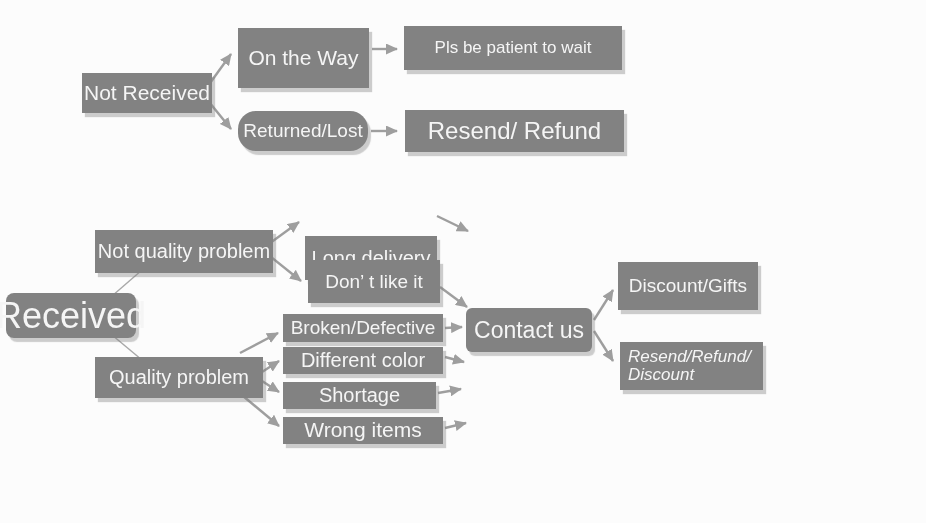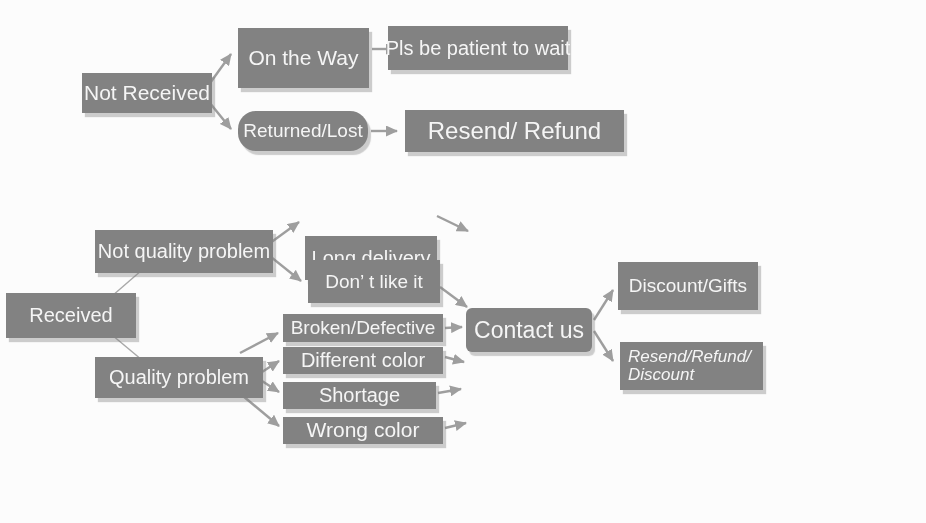--- a/index.html
+++ b/index.html
@@ -20,24 +20,24 @@
     position:absolute;background:var(--box-fill);color:var(--box-text);
     display:flex;align-items:center;justify-content:center;
     box-shadow:3px 4px 1px rgba(125,125,125,0.38);
     white-space:nowrap;line-height:1.05;
   }
   .edge{stroke:var(--arrow);stroke-width:2.4;fill:none;}
   .edge-thin{stroke:var(--thin-line);stroke-width:1.4;fill:none;}
 
   #n-not-received   {left:82px;  top:73px;  width:130px; height:40px; font-size:21px;}
   #n-on-the-way     {left:238px; top:28px;  width:131px; height:60px; font-size:21px;}
-  #n-pls-wait       {left:388px; top:26px;  width:180px; height:44px; font-size:20px;}
+  #n-pls-wait       {left:404px; top:26px;  width:218px; height:44px; font-size:17px;}
   #n-returned-lost  {left:238px; top:111px; width:130px; height:40px; font-size:19px;border-radius:18px;}
   #n-resend-refund  {left:405px; top:110px; width:219px; height:42px; font-size:24px;}
-  #n-received       {left:6px;   top:293px; width:130px; height:45px; font-size:20px;}
+  #n-received       {left:6px;   top:293px; width:130px; height:45px; font-size:36px;border-radius:8px;}
   #n-not-quality    {left:95px;  top:230px; width:178px; height:43px; font-size:20px;}
   #n-long-delivery  {left:305px; top:192px; width:132px; height:44px; font-size:20px;margin-top:44px;}
   #n-dont-like      {left:308px; top:260px; width:132px; height:43px; font-size:19px;}
   #n-quality        {left:95px;  top:357px; width:168px; height:41px; font-size:20px;}
   #n-broken         {left:283px; top:314px; width:160px; height:28px; font-size:19px;}
   #n-diff-color     {left:283px; top:347px; width:160px; height:27px; font-size:20px;}
   #n-shortage       {left:283px; top:382px; width:153px; height:27px; font-size:20px;}
   #n-wrong-items    {left:283px; top:417px; width:160px; height:27px; font-size:21px;}
   #n-contact-us     {left:466px; top:308px; width:126px; height:44px; font-size:23px;border-radius:6px;}
   #n-discount-gifts {left:618px; top:262px; width:140px; height:48px; font-size:19px;}
@@ -85,21 +85,21 @@
   <div class="node" id="n-returned-lost">Returned/Lost</div>
   <div class="node" id="n-resend-refund">Resend/ Refund</div>
   <div class="node" id="n-received">Received</div>
   <div class="node" id="n-not-quality">Not quality problem</div>
   <div class="node" id="n-long-delivery">Long delivery</div>
   <div class="node" id="n-dont-like">Don’ t like it</div>
   <div class="node" id="n-quality">Quality problem</div>
   <div class="node" id="n-broken">Broken/Defective</div>
   <div class="node" id="n-diff-color">Different color</div>
   <div class="node" id="n-shortage">Shortage</div>
-  <div class="node" id="n-wrong-items">Wrong color</div>
+  <div class="node" id="n-wrong-items">Wrong items</div>
   <div class="node" id="n-contact-us">Contact us</div>
   <div class="node" id="n-discount-gifts">Discount/Gifts</div>
   <div class="node" id="n-resend-disc">
     <span>Resend/Refund/</span>
     <span>Discount</span>
   </div>
 
 </div>
 
 </body></html>

